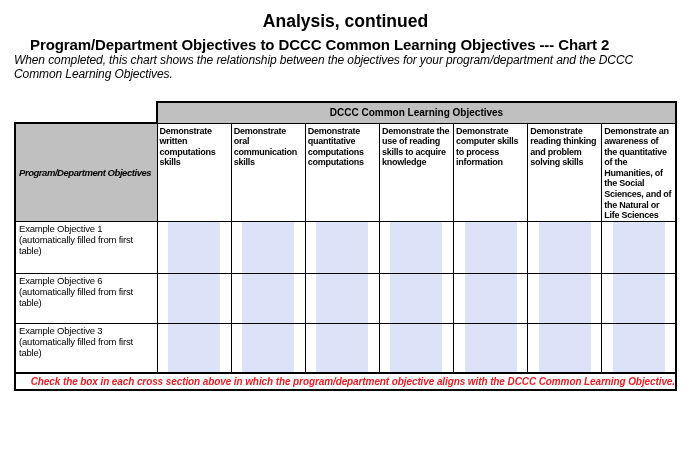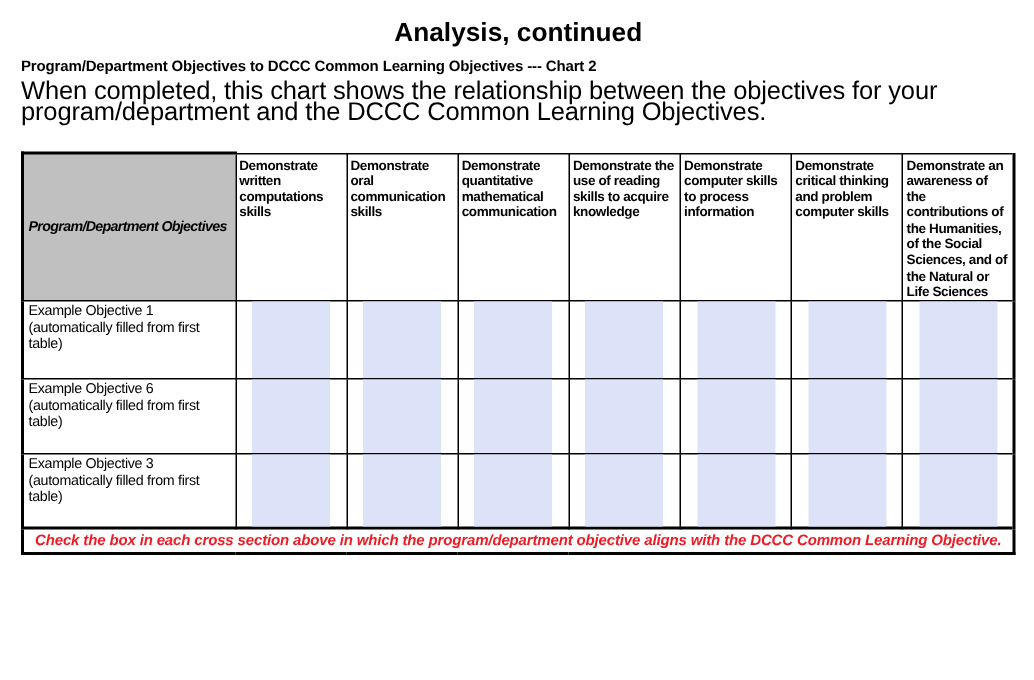--- a/index.html
+++ b/index.html
@@ -16,26 +16,26 @@
   .doc-title {
     font-size: 17.5px; font-weight: bold;
     text-align: center;
     margin: 11px 0 0 0; line-height: 21px;
   }
   .section-heading {
     font-size: 15px; font-weight: bold;
     margin: 24px 0 0 0; line-height: 19px;
   }
   .chart-heading {
-    font-size: 10px; font-weight: bold;
-    margin: 5px 0 0 0; line-height: 15px;
+    font-size: 15px; font-weight: bold;
+    margin: 5px 0 0 16px; line-height: 15px;
     letter-spacing: -0.1px;
   }
   .chart-desc {
-    font-size: 17px; 
+    font-size: 12px; font-style: italic;
     margin: 2px 0 0 0; line-height: 13.5px;
     width: 648px; letter-spacing: -0.1px;
   }
 
   table.obj-table {
     border-collapse: collapse;
     table-layout: fixed;
     width: 663px;
     margin-top: 20px;
   }
@@ -92,21 +92,21 @@
   .check-stripe {
     position: absolute; top: 0; bottom: 0;
     left: 50%; transform: translateX(-50%);
     width: 52px;
     background: var(--check-blue, #dce3f8);
   }
 
   td.note-cell {
     border-width: 2px;
     height: 17px;
-    text-align: center; vertical-align: middle;
+    text-align: right; vertical-align: middle;
     font-size: 10px; font-weight: bold; font-style: italic;
     color: var(--instruction-red, #ed1c24);
     letter-spacing: -0.1px;
   }
 </style>
 </head>
 <body>
 
 <div class="page">
 
@@ -123,30 +123,34 @@
       <col>
         <col>
         <col>
         <col>
         <col>
         <col>
         <col>
     </colgroup>
 
     <tbody>
+        <tr>
+      <td class="corner"></td>
+      <th class="group-head edge-r" colspan="7">DCCC Common Learning Objectives</th>
+    </tr>
 
     <tr>
       <th class="rowhead">Program/Department Objectives</th>
       <th class="colhead">Demonstrate written computations skills</th>
       <th class="colhead">Demonstrate oral communication skills</th>
-      <th class="colhead">Demonstrate quantitative mathematical communication</th>
+      <th class="colhead">Demonstrate quantitative computations computations</th>
       <th class="colhead">Demonstrate the use of reading skills to acquire knowledge</th>
       <th class="colhead">Demonstrate computer skills to process information</th>
-      <th class="colhead">Demonstrate critical thinking and problem computer skills</th>
-      <th class="colhead edge-r">Demonstrate an awareness of the contributions of the Humanities, of the Social Sciences, and of the Natural or Life Sciences</th>
+      <th class="colhead">Demonstrate reading thinking and problem solving skills</th>
+      <th class="colhead edge-r">Demonstrate an awareness of the quantitative of the Humanities, of the Social Sciences, and of the Natural or Life Sciences</th>
     </tr>
 
     <tr class="data-row first">
       <td class="obj-label">Example Objective 1
 (automatically filled from first table)</td>
       <td class="check">
             <div class="check-stripe"></div>
           </td>
       <td class="check">
             <div class="check-stripe"></div>

